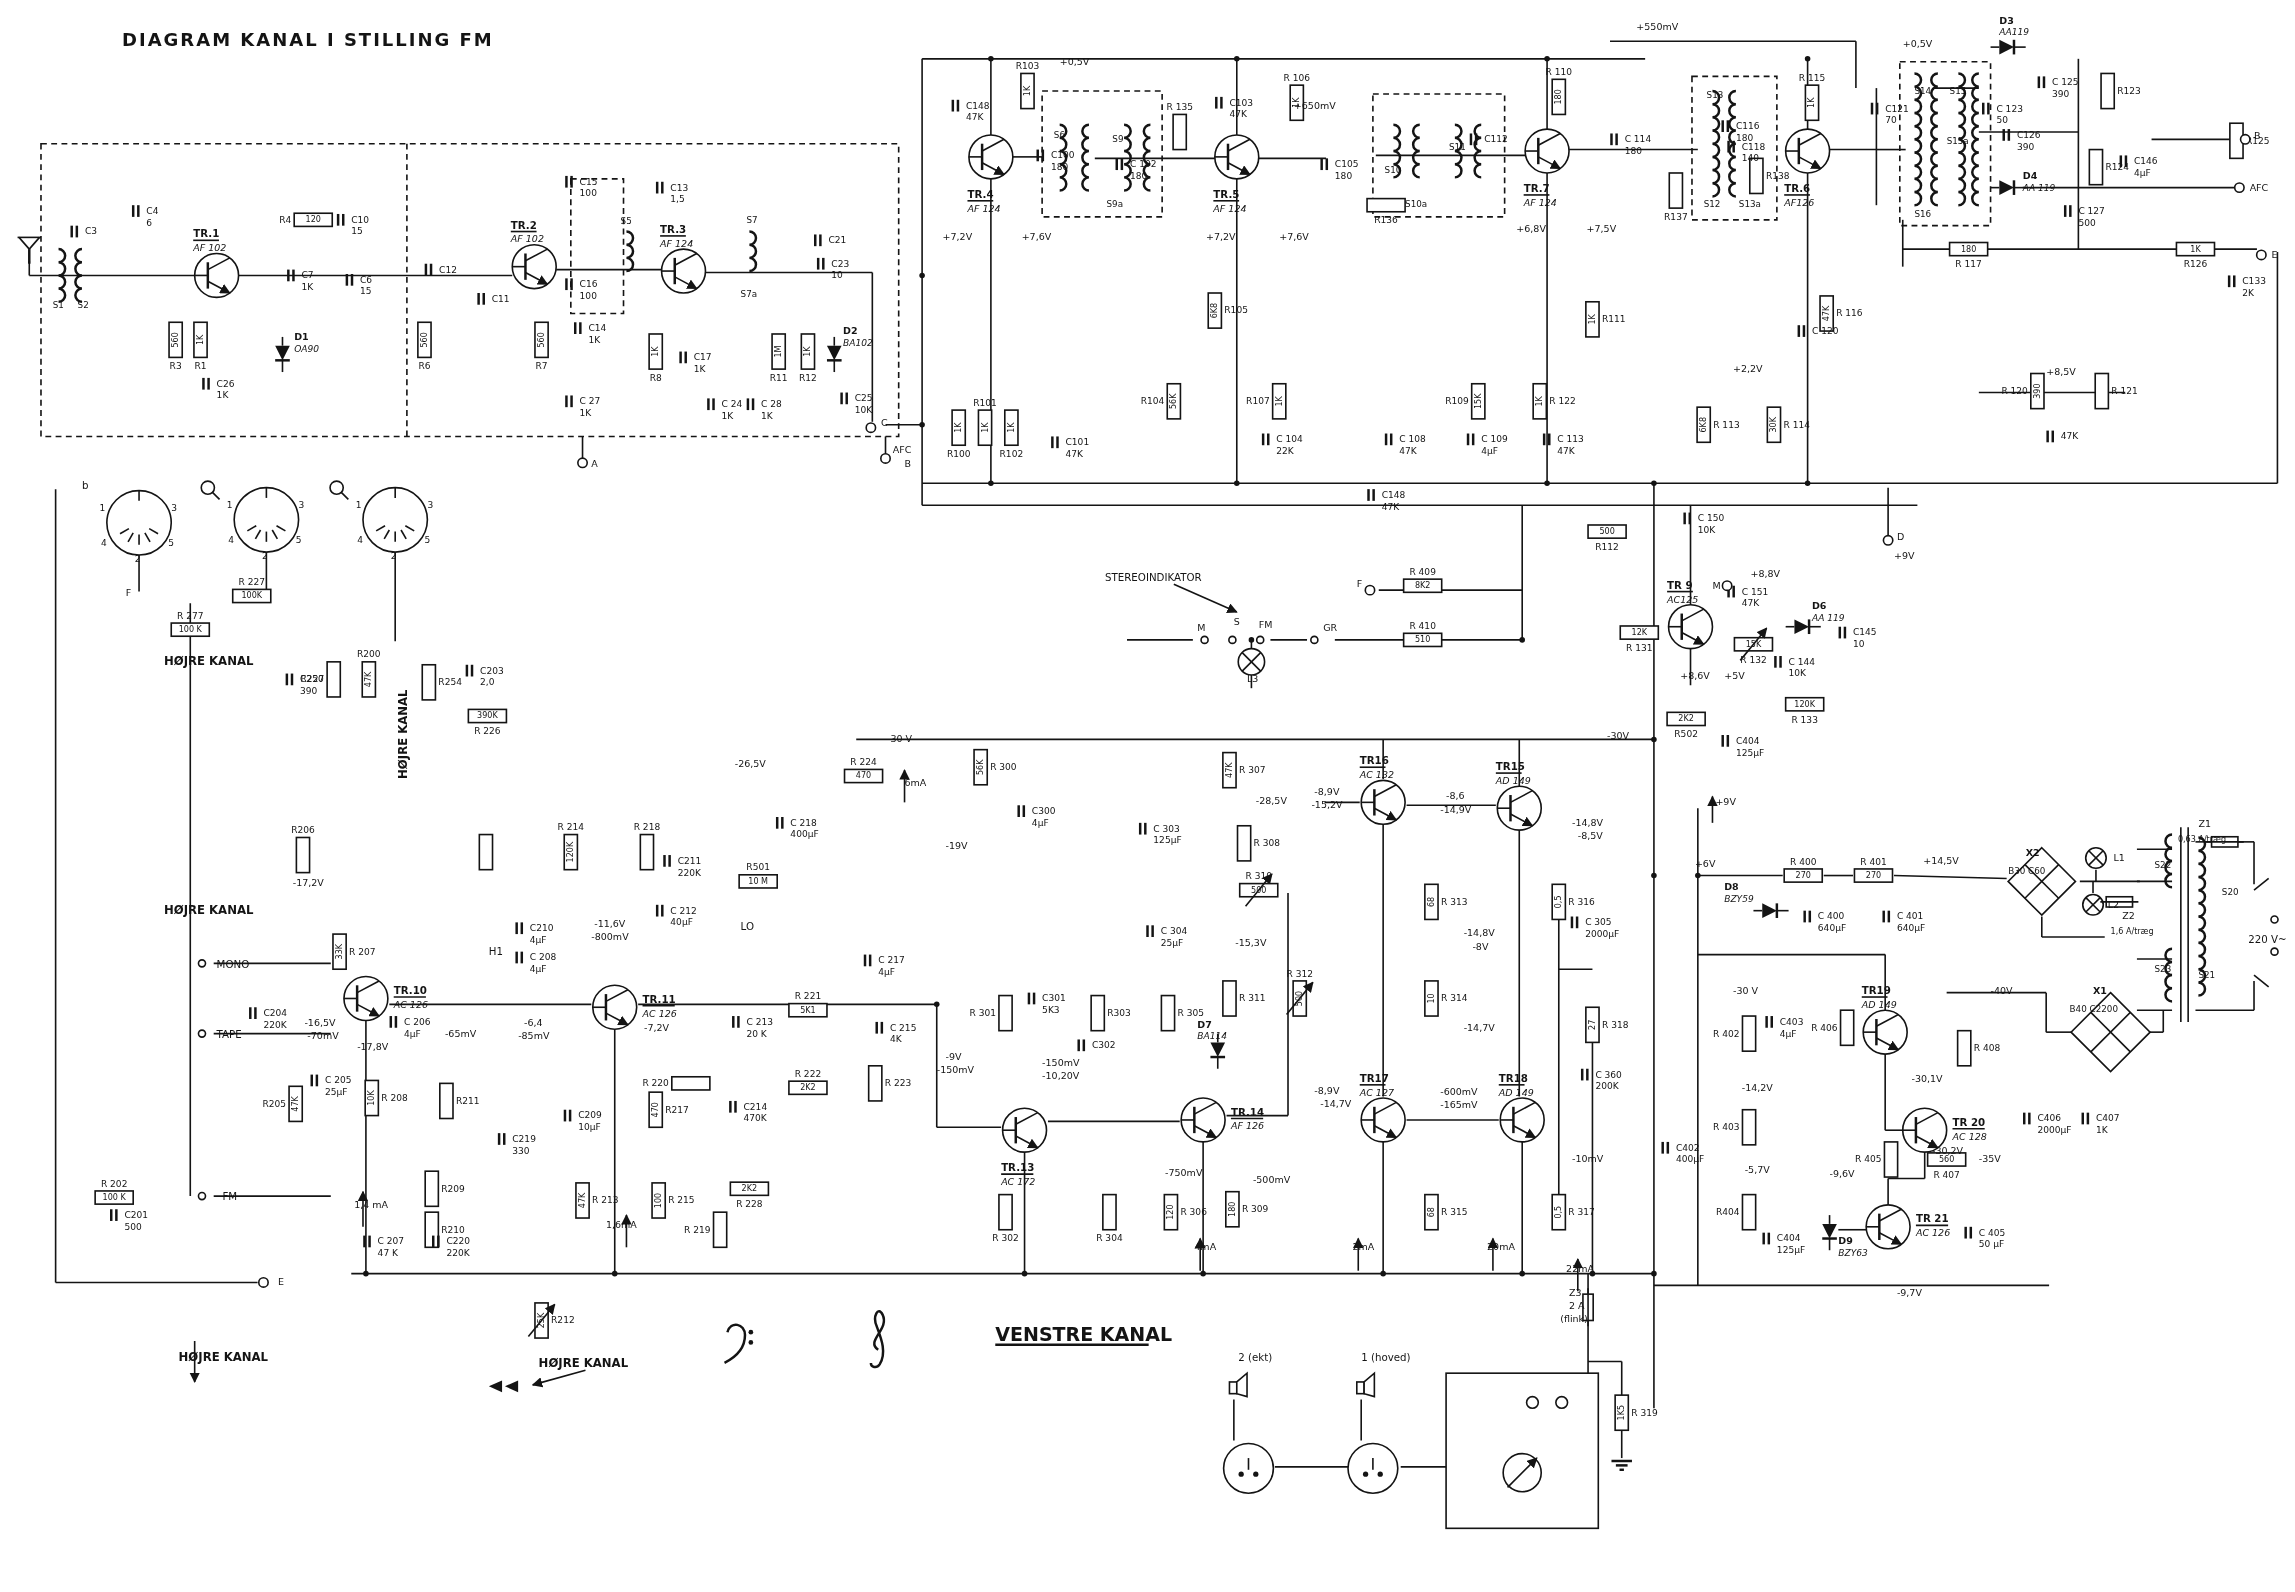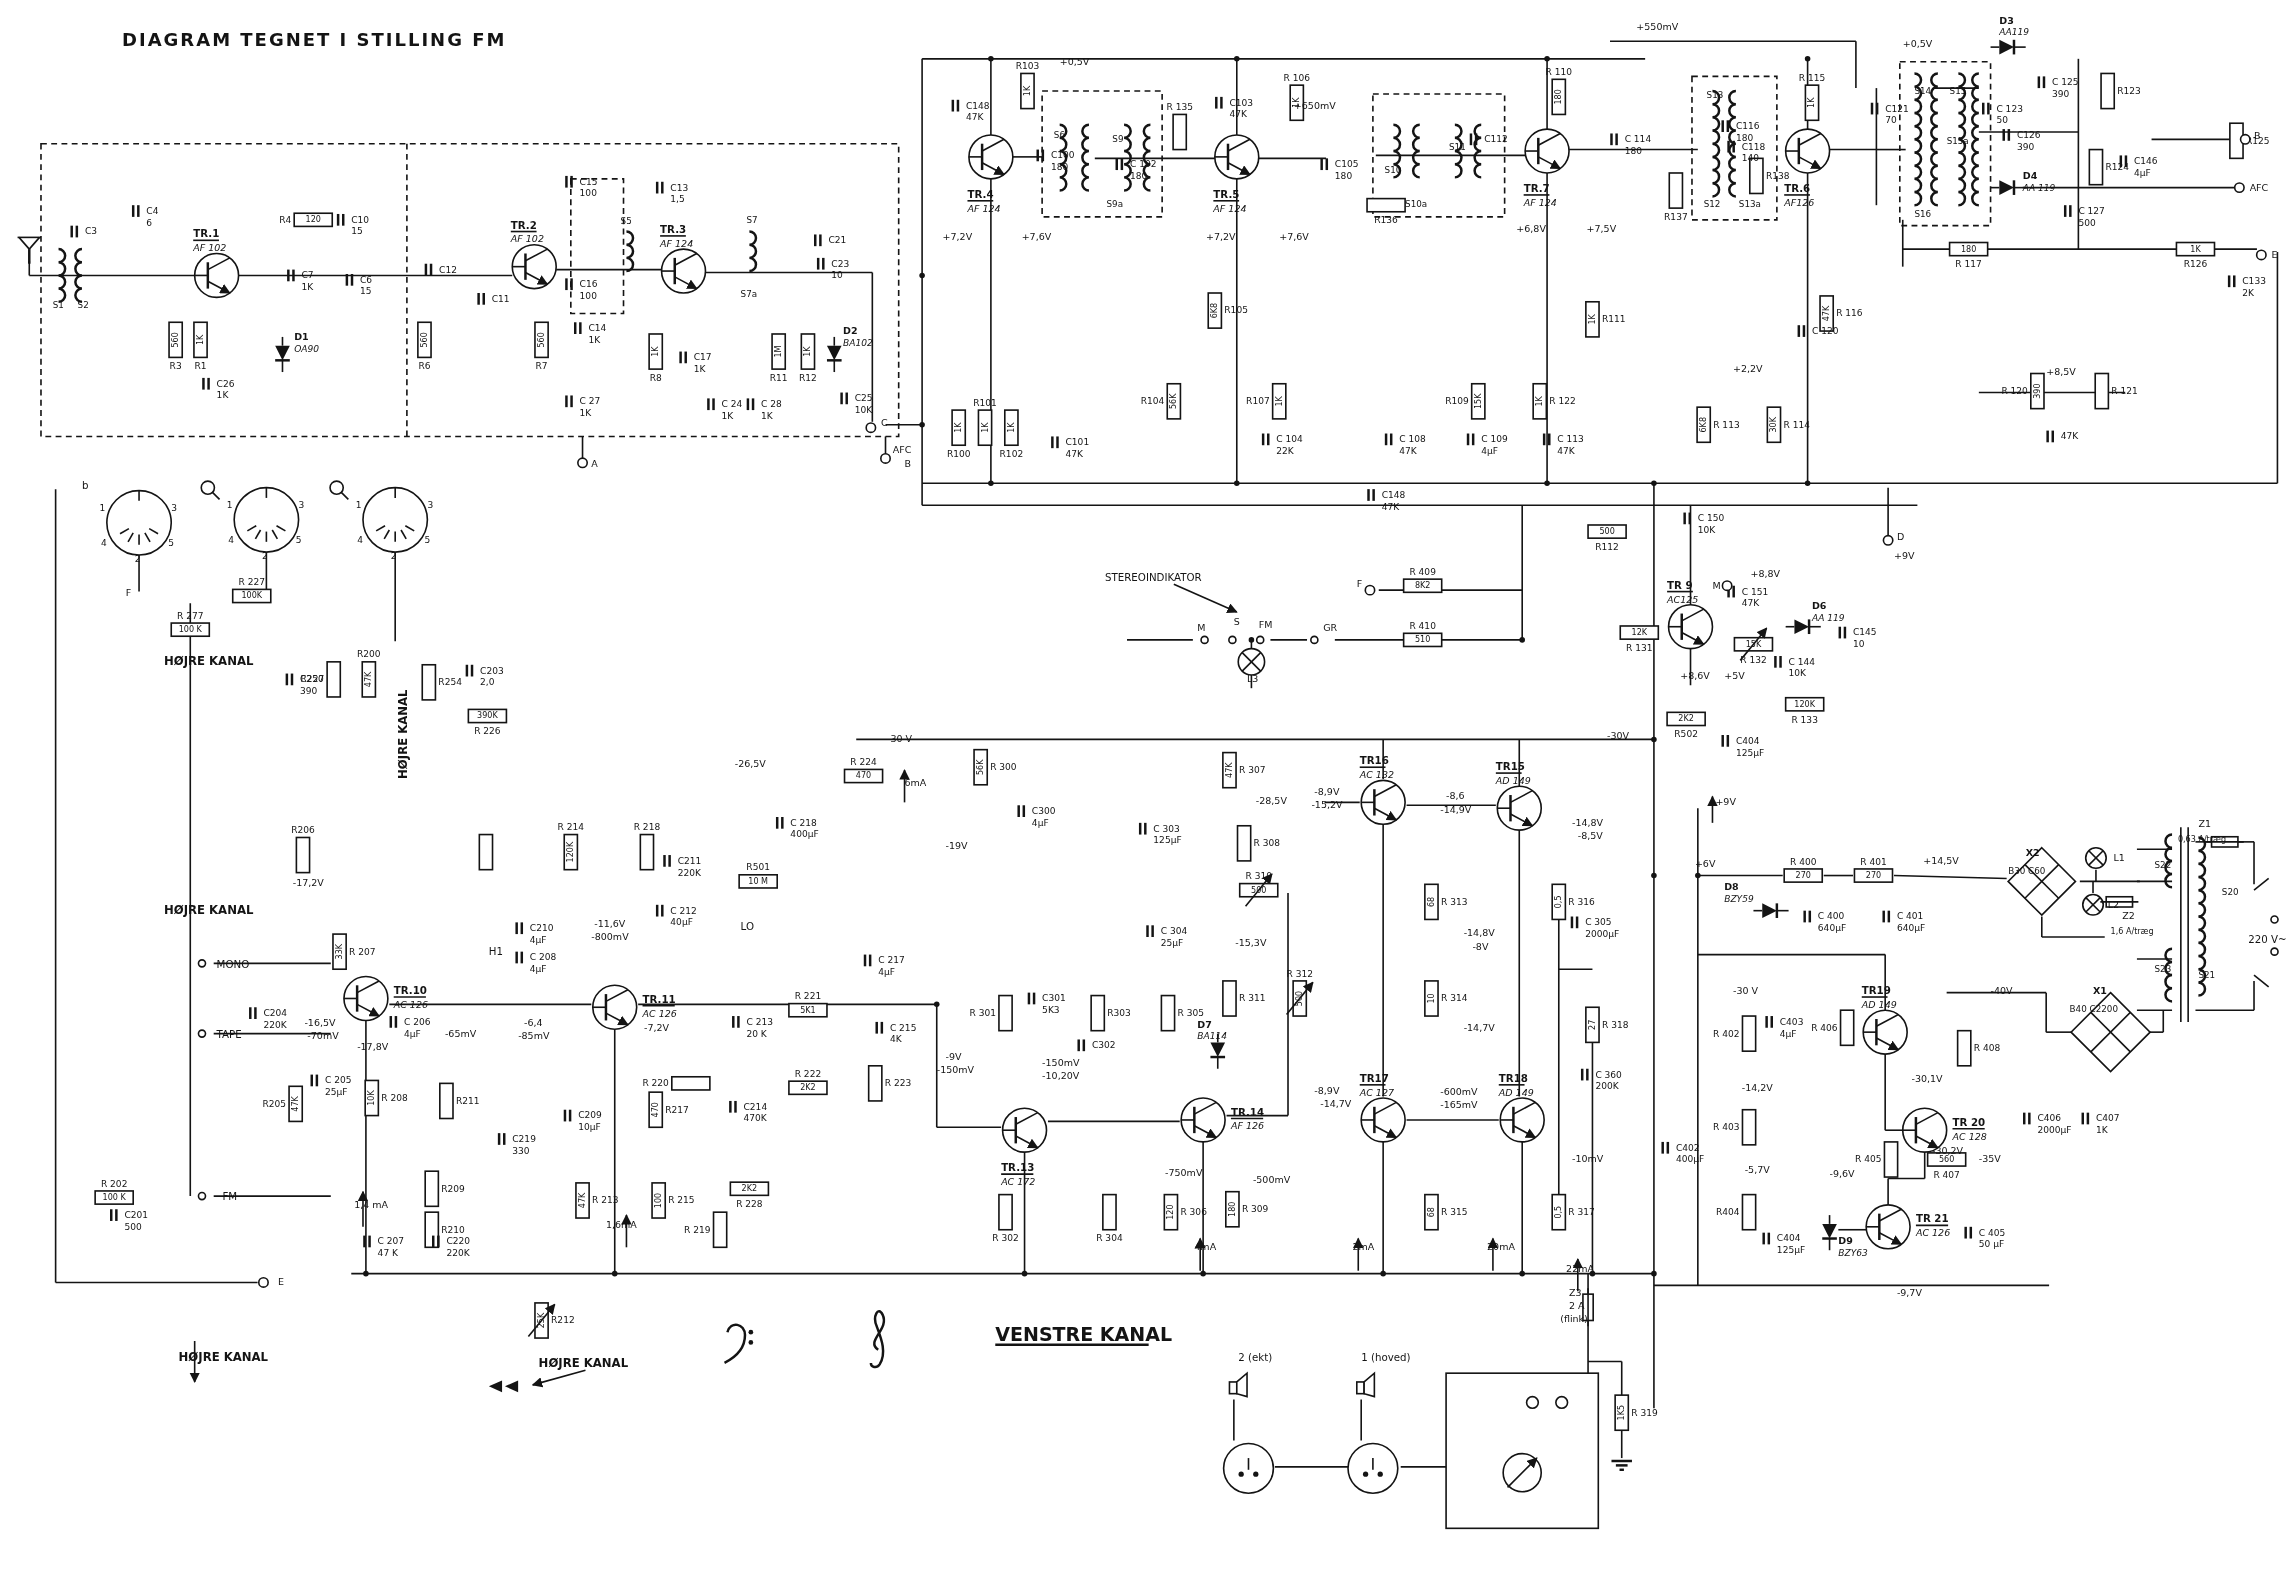--- a/index.html
+++ b/index.html
@@ -13,21 +13,21 @@
   .dash{stroke:#141414;stroke-width:1.1;fill:none;stroke-dasharray:4 3;}
   .tval{font-size:5.5px;}
   .tlbl{font-size:6.2px;}
   .tb{font-weight:bold;}
   .ti{font-style:italic;}
 </style>
 </head>
 <body>
 
 <div id="stage">
-  <div id="title-overlay">DIAGRAM TEGNET I STILLING FM</div>
+  <div id="title-overlay">DIAGRAM KANAL I STILLING FM</div>
   <svg id="schematic" width="2295" height="1593" viewBox="0 0 1568 1088" xmlns="http://www.w3.org/2000/svg">
     <defs>
       <marker id="arr" viewBox="0 0 10 10" refX="9" refY="5" markerWidth="6.5" markerHeight="6.5" orient="auto">
         <path d="M0,0L10,5L0,10z" fill="#141414"></path>
       </marker>
     </defs>
   <g>
         <rect x="28" y="98" width="586" height="200" class="dash"></rect>
         <rect x="390" y="122" width="36" height="92" class="dash"></rect>
         <rect x="712" y="62" width="82" height="86" class="dash"></rect>

